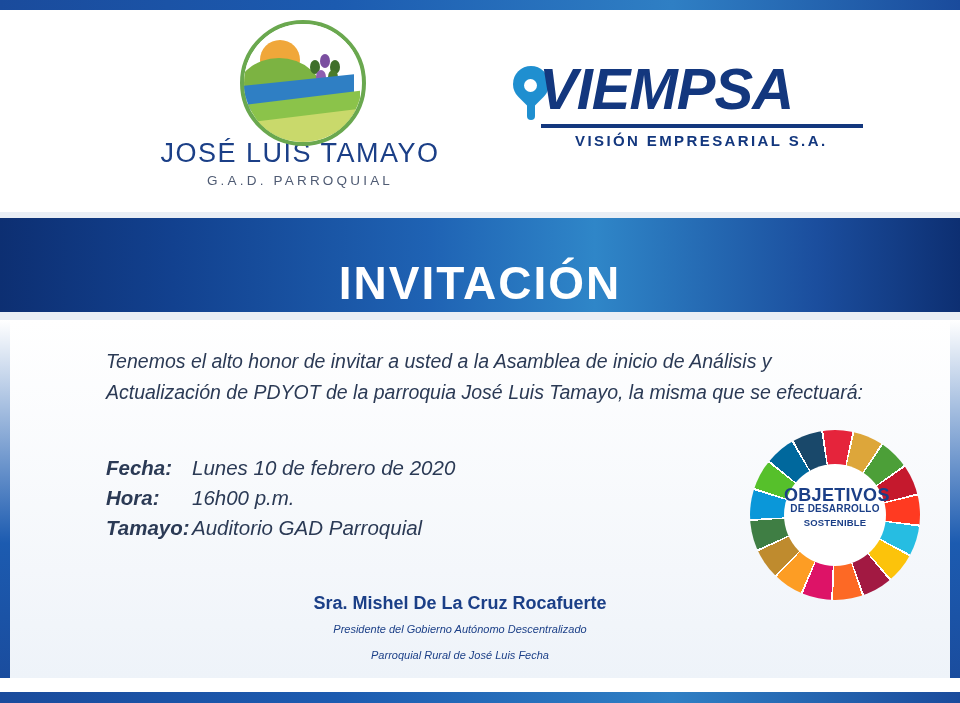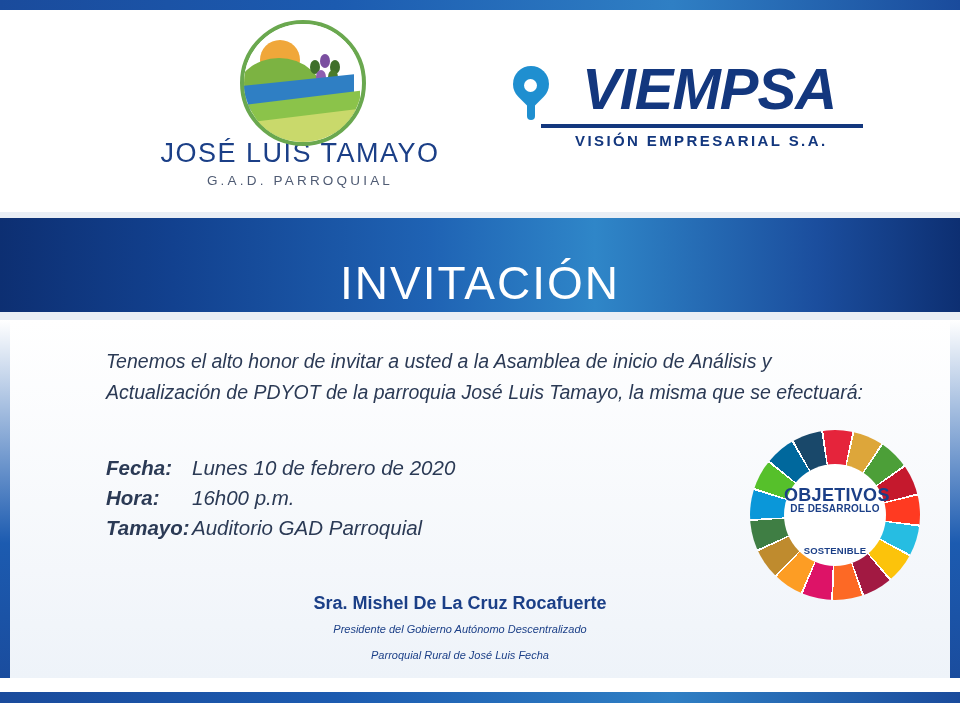--- a/index.html
+++ b/index.html
@@ -172,21 +172,20 @@
     position: absolute;
     left: 34px;
     top: 0;
     font-size: 58px;
     font-weight: bold;
     font-style: italic;
     letter-spacing: -1px;
     color: #13377e;
     line-height: 62px;
     font-family: "Liberation Sans", sans-serif;
-    margin-left: 43px;
   }
   .viempsa-rule {
     position: absolute;
     left: 36px;
     top: 66px;
     width: 322px;
     height: 4px;
     background: #13377e;
   }
   .viempsa-sub {
@@ -208,21 +207,21 @@
     height: 94px;
     background: linear-gradient(90deg, #0d2f72 0%, #12418f 18%, #1f63b4 45%, #2f86c8 62%, #1b4e9e 85%, #0d2f72 100%);
     display: flex;
     align-items: center;
     justify-content: center;
   }
   .banner-title {
     color: #ffffff;
     font-size: 46px;
     letter-spacing: 2px;
-    font-weight: 400;
+    font-weight: 700;
     margin-top: 35px;
   }
   .banner-edge-top {
     position: absolute;
     top: 212px; left: 0;
     width: 960px; height: 6px;
     background: #e9eef5;
   }
   .banner-edge-bottom {
     position: absolute;
@@ -311,21 +310,21 @@
   }
   .sdg-text {
     position: absolute;
     left: 34px; top: 58px;
     width: 102px;
     text-align: center;
     line-height: 14px;
   }
   .sdg-text .l1 { font-size: 18px; font-weight: bold; color:#1b3f87; letter-spacing:.3px;}
   .sdg-text .l2 { font-size: 10px; font-weight: bold; color:#1b3f87; letter-spacing:.2px;}
-  .sdg-text .l3 { font-size: 9.5px; font-weight: bold; color:#1b3f87; letter-spacing:.2px;margin-top:28px;}
+  .sdg-text .l3 { font-size: 9.5px; font-weight: bold; color:#1b3f87; letter-spacing:.2px;}
 
   
   .bottom-white {
     position: absolute;
     top: 678px; left: 0;
     width: 960px; height: 14px;
     background: #ffffff;
   }
   .bottom-bar {
     position: absolute;

